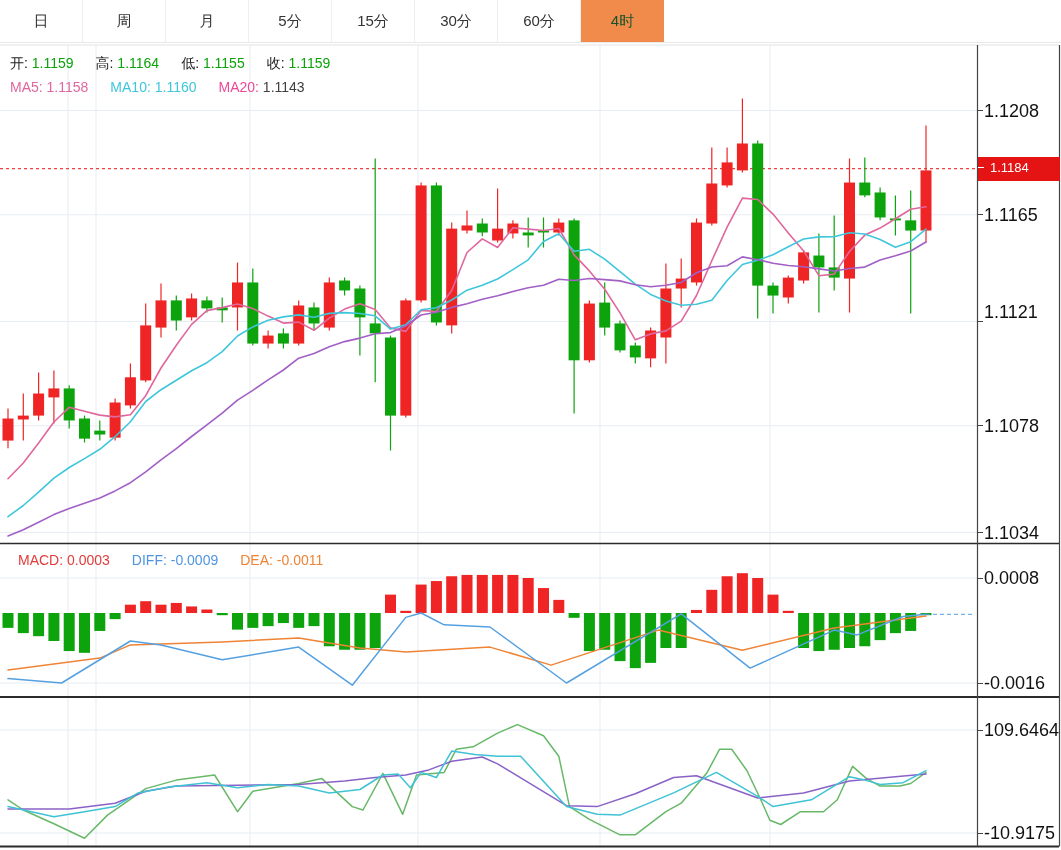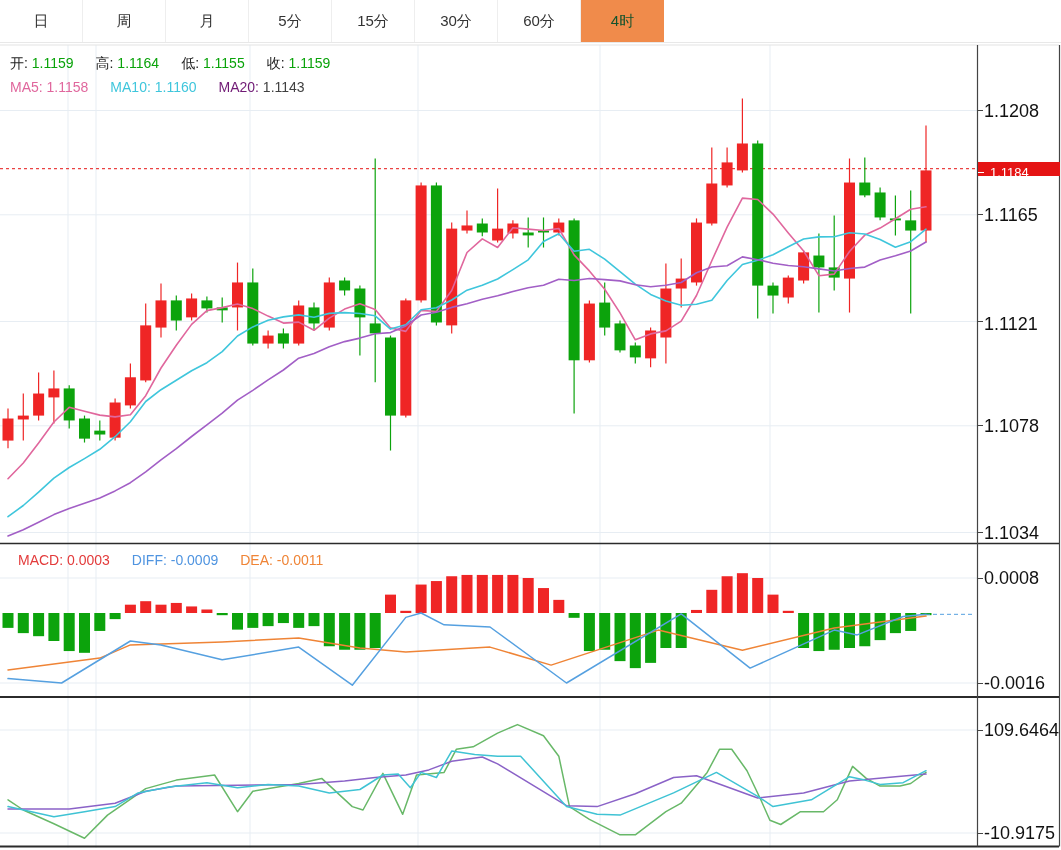--- a/index.html
+++ b/index.html
@@ -9,21 +9,21 @@
   .tabbar{position:absolute;top:0;left:0;width:1061px;height:43px;background:#fff;
           display:flex;border-bottom:1px solid #e8e8e8;box-sizing:border-box;}
   .tab{width:83px;height:42px;line-height:42px;text-align:center;font-size:15px;color:#333;
        border-right:1px solid #eee;box-sizing:border-box;cursor:pointer;background:#fff;}
   .tab.selected{background:var(--accent,#f08b4b);color:#14532d;border-right:none;}
   .legend{position:absolute;display:flex;white-space:nowrap;font-size:14px;line-height:18px;}
   .legend .item{margin-right:22px;}
   .legend .lbl{color:#222;}
   .axis-label{position:absolute;font-size:18px;color:#111;transform:translateY(-50%);left:984px;}
   .tick{position:absolute;width:6px;height:1px;background:#444;left:977px;}
-  .badge{position:absolute;left:978px;width:82px;height:14px;background:#e51414;color:#fff;
+  .badge{position:absolute;left:978px;width:82px;height:24px;background:#e51414;color:#fff;
          font-size:13px;line-height:21px;padding-left:12px;box-sizing:border-box;
          transform:translateY(-50%);}
   .badge::before{content:"";position:absolute;left:0;top:10px;width:6px;height:1px;background:#fff;}
 </style>
 </head>
 <body>
 
 <div class="page" style="--accent: #f08b4b;">
   <svg id="chart-svg" width="1061" height="850">
       <g>
@@ -265,34 +265,34 @@
     </div>
   <div class="legend" id="legend-ohlc" style="top:54px;left:10px;">
       <span class="item"><span class="lbl" style="color: rgb(34, 34, 34);">开:</span><span style="color: rgb(10, 163, 10);"> 1.1159</span></span>
       <span class="item"><span class="lbl" style="color: rgb(34, 34, 34);">高:</span><span style="color: rgb(10, 163, 10);"> 1.1164</span></span>
       <span class="item"><span class="lbl" style="color: rgb(34, 34, 34);">低:</span><span style="color: rgb(10, 163, 10);"> 1.1155</span></span>
       <span class="item"><span class="lbl" style="color: rgb(34, 34, 34);">收:</span><span style="color: rgb(10, 163, 10);"> 1.1159</span></span>
     </div>
   <div class="legend" id="legend-ma" style="top:78px;left:10px;">
       <span class="item"><span class="lbl" style="color: rgb(224, 103, 157);">MA5:</span><span style="color: rgb(224, 103, 157);"> 1.1158</span></span>
       <span class="item"><span class="lbl" style="color: rgb(63, 198, 220);">MA10:</span><span style="color: rgb(63, 198, 220);"> 1.1160</span></span>
-      <span class="item"><span class="lbl" style="color: #701a75;">MA20:</span><span style="color: #404040;"> 1.1143</span></span>
+      <span class="item"><span class="lbl" style="color: #ec4899;">MA20:</span><span style="color: #404040;"> 1.1143</span></span>
     </div>
   <div class="legend" id="legend-macd" style="top:551px;left:18px;">
       <span class="item"><span class="lbl" style="color: rgb(227, 59, 59);">MACD:</span><span style="color: rgb(227, 59, 59);"> 0.0003</span></span>
       <span class="item"><span class="lbl" style="color: rgb(79, 148, 224);">DIFF:</span><span style="color: rgb(79, 148, 224);"> -0.0009</span></span>
       <span class="item"><span class="lbl" style="color: rgb(239, 132, 54);">DEA:</span><span style="color: rgb(239, 132, 54);"> -0.0011</span></span>
     </div>
   <div id="axis">
       <div class="tick" style="top: 110px;"></div>
       <div class="axis-label" style="top: 110.5px;">1.1208</div>
       <div class="tick" style="top: 214.287px;"></div>
       <div class="axis-label" style="top: 214.787px;">1.1165</div>
       <div class="tick" style="top: 321px;"></div>
-      <div class="axis-label" style="top: 324px;">1.1121</div>
+      <div class="axis-label" style="top: 312px;">1.1121</div>
       <div class="tick" style="top: 425.287px;"></div>
       <div class="axis-label" style="top: 425.787px;">1.1078</div>
       <div class="tick" style="top: 532px;"></div>
       <div class="axis-label" style="top: 532.5px;">1.1034</div>
       <div class="tick" style="top: 577.5px;"></div>
       <div class="axis-label" style="top: 578px;">0.0008</div>
       <div class="tick" style="top: 682.5px;"></div>
       <div class="axis-label" style="top: 683px;">-0.0016</div>
       <div class="tick" style="top: 729.5px;"></div>
       <div class="axis-label" style="top: 730px;">109.6464</div>

